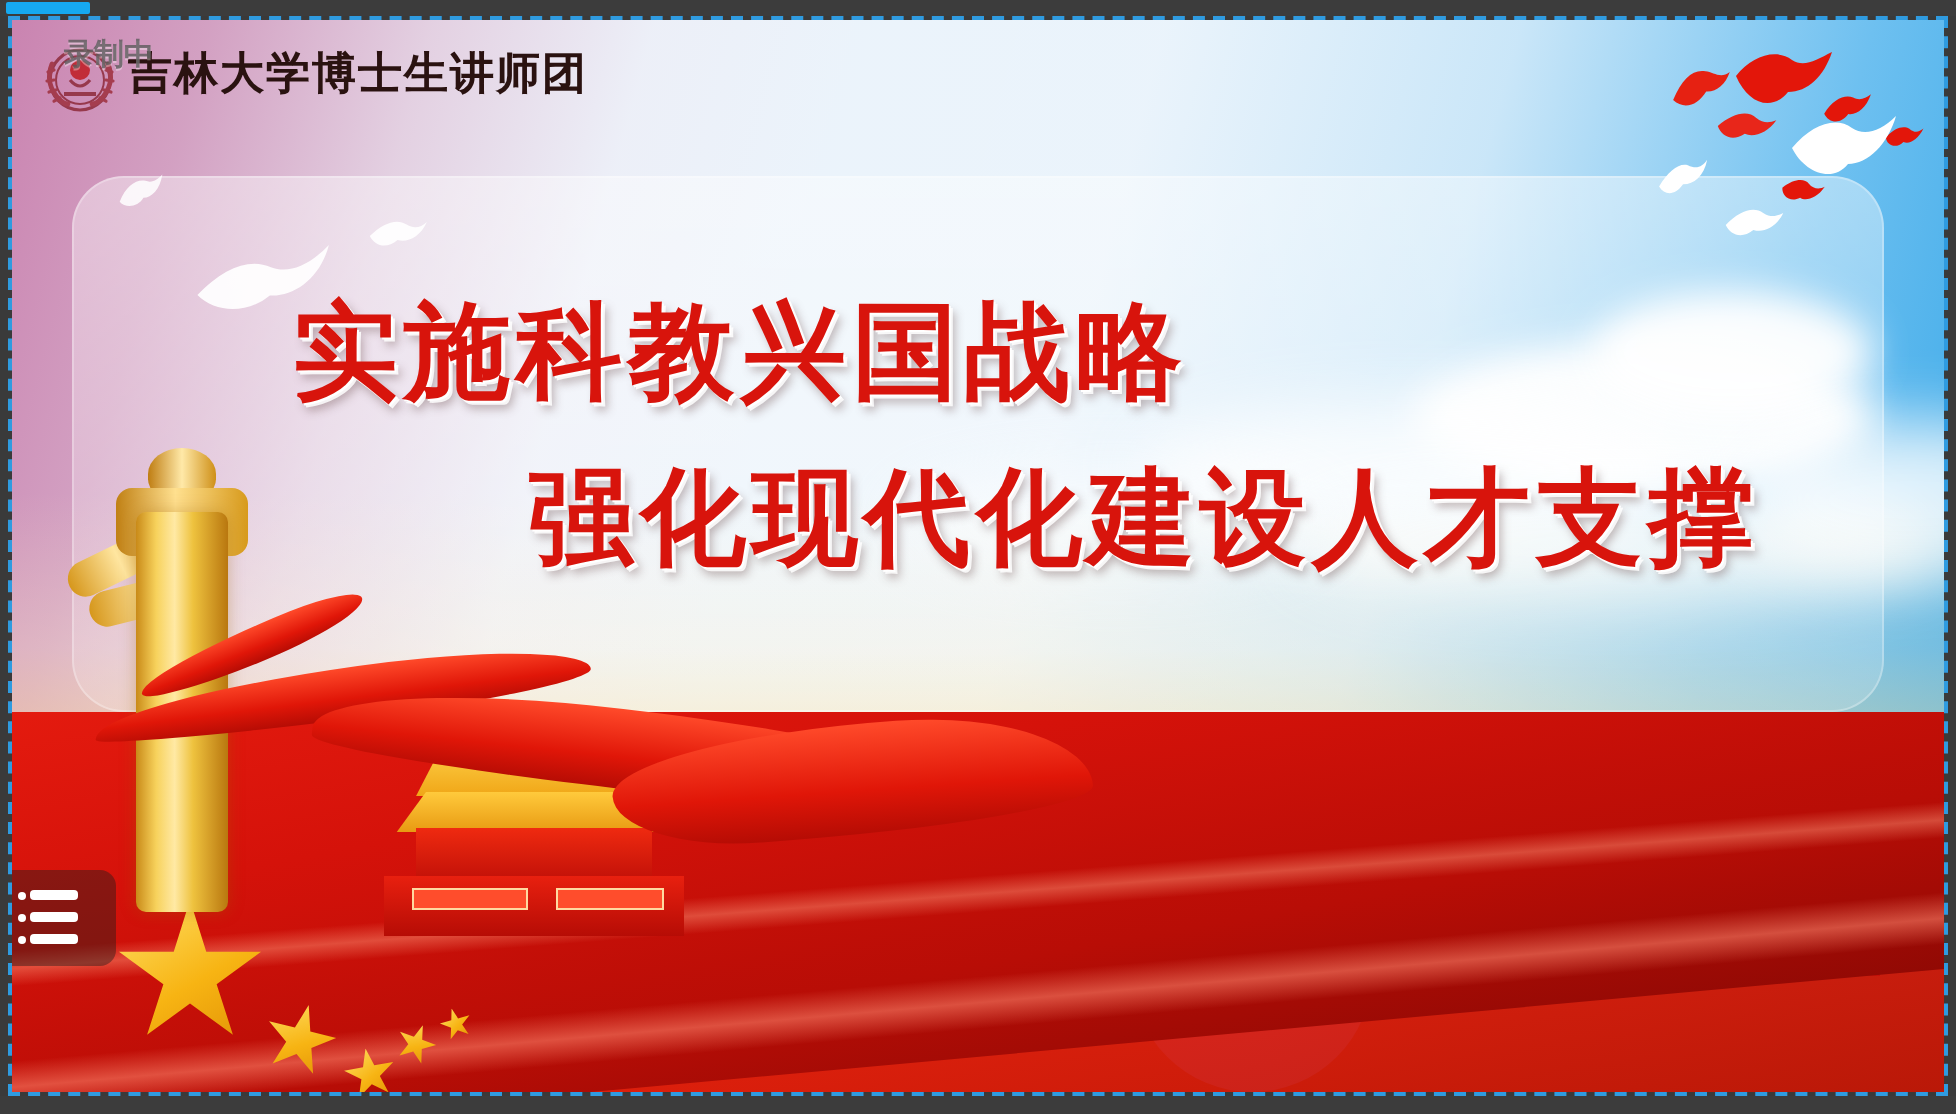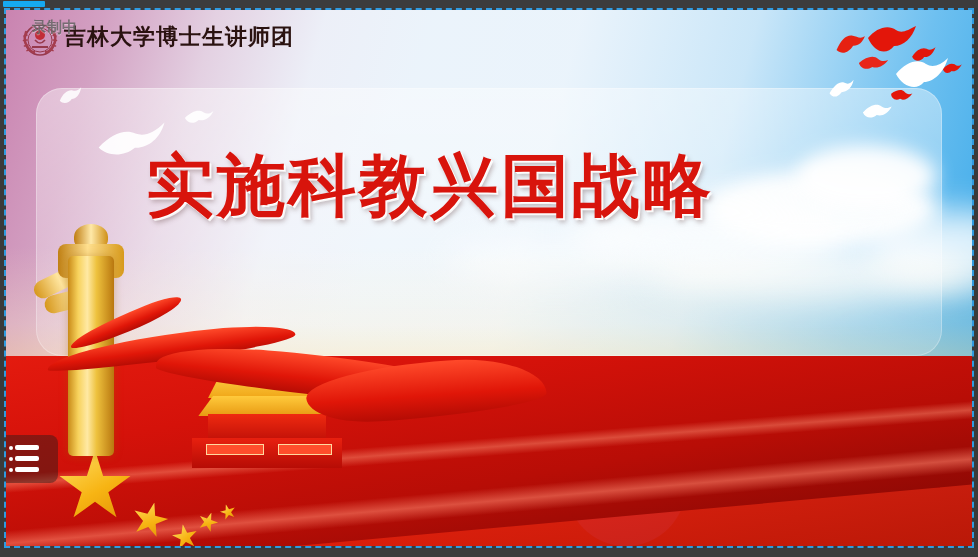--- a/index.html
+++ b/index.html
@@ -128,21 +128,21 @@
              font-family:"DejaVu Sans","Liberation Sans",sans-serif;}
 
   
   .big-title{position:absolute;z-index:30;font-weight:bold;
      font-family:"DejaVu Sans","Liberation Sans",sans-serif;
      color:#d8140c;letter-spacing:3px;white-space:nowrap;
      text-shadow:
         1px 1px 0 #ffffff,
         2px 2px 0 rgba(255,255,255,.85),
         3px 4px 5px rgba(120,90,90,.45);}
-  #title-1{left:140px;top:131px;font-size:68px;}
+  #title-1{left:140px;top:131px;font-size:53px;}
   #title-2{left:258px;top:214px;font-size:53px;}
 
   .sub-text{position:absolute;z-index:30;font-weight:bold;color:#2b0f07;
      font-family:"DejaVu Sans","Liberation Sans",sans-serif;white-space:nowrap;
      text-shadow:1px 2px 2px rgba(255,255,255,.55);}
   #speaker{left:381px;top:337px;font-size:30px;letter-spacing:1px;}
   #date{left:383px;top:389px;font-size:29px;letter-spacing:0px;}
 
   
   #list-btn{position:absolute;left:0px;top:425px;width:52px;height:48px;z-index:45;
@@ -314,20 +314,21 @@
             <path d="M11 19 l-3 1 M11 24 l-3.5 0.5 M12 29 l-3.5 1 M14 33 l-3 1.6" stroke="#9e2f3d" stroke-width="1.6" stroke-linecap="round"></path>
             <path d="M37 19 l3 1 M37 24 l3.5 0.5 M36 29 l3.5 1 M34 33 l3 1.6" stroke="#9e2f3d" stroke-width="1.6" stroke-linecap="round"></path>
           </g>
         </svg>
       </div>
       <div id="rec-badge">录制中</div>
       <div id="org-title">吉林大学博士生讲师团</div>
     </div>
 
     <div class="big-title" id="title-1">实施科教兴国战略</div>
+    <div class="big-title" id="title-2">强化现代化建设人才支撑</div>
 
 
     <div id="list-btn">
       <div class="dot" style="top:11px;"></div>
         <div class="row" style="top:10px;"></div>
       <div class="dot" style="top:22px;"></div>
         <div class="row" style="top:21px;"></div>
       <div class="dot" style="top:33px;"></div>
         <div class="row" style="top:32px;"></div>
     </div>

